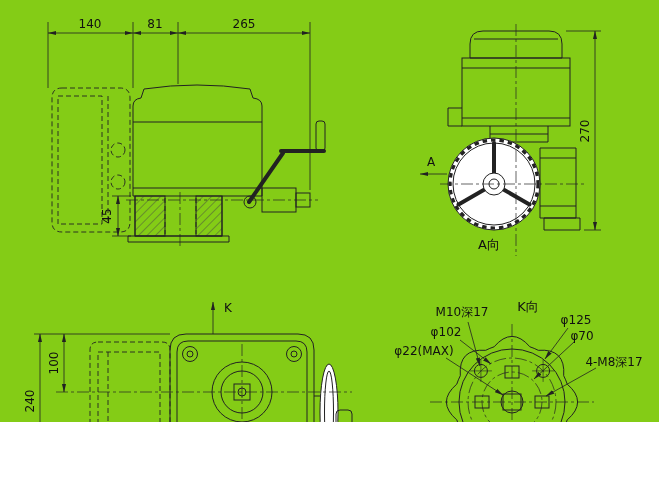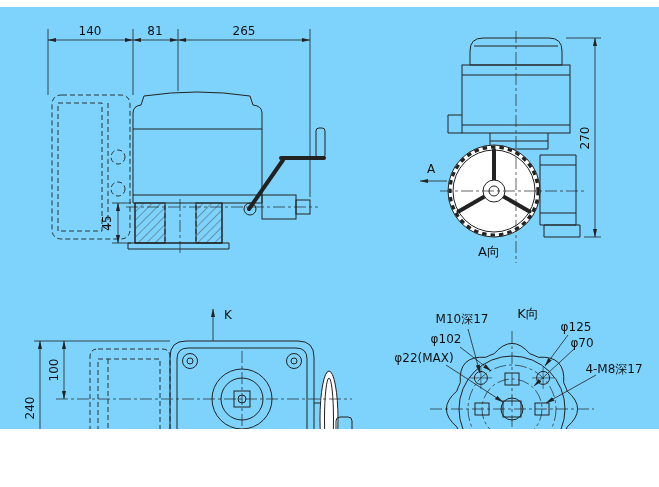--- a/index.html
+++ b/index.html
@@ -1,16 +1,16 @@
 <!DOCTYPE html>
 <html><head>
 <meta charset="utf-8">
 <style>
   html,body{margin:0;padding:0;background:#ffffff;}
-  .canvas-wrap{width:659px;height:422px;background:#7dd3fc;position:relative;overflow:hidden;margin-top:7px;}
+  .canvas-wrap{width:659px;height:422px;background:#84cc16;position:relative;overflow:hidden;}
   svg{display:block;}
   
   .ln{stroke:#222;stroke-width:1;fill:none;}
   .arm{stroke:#222;stroke-width:4;fill:none;stroke-linecap:round;}
   .dash{stroke:#222;stroke-width:0.9;fill:none;stroke-dasharray:5 3;}
   .cl{stroke:#222;stroke-width:0.7;fill:none;stroke-dasharray:12 3 3 3;}
   .dim{stroke:#222;stroke-width:0.8;fill:none;}
   .thin{stroke:#222;stroke-width:0.6;fill:none;}
   .whitefill{fill:#ffffff;}
   .hatched{fill:url(#hatch);stroke:#222;stroke-width:1;}

